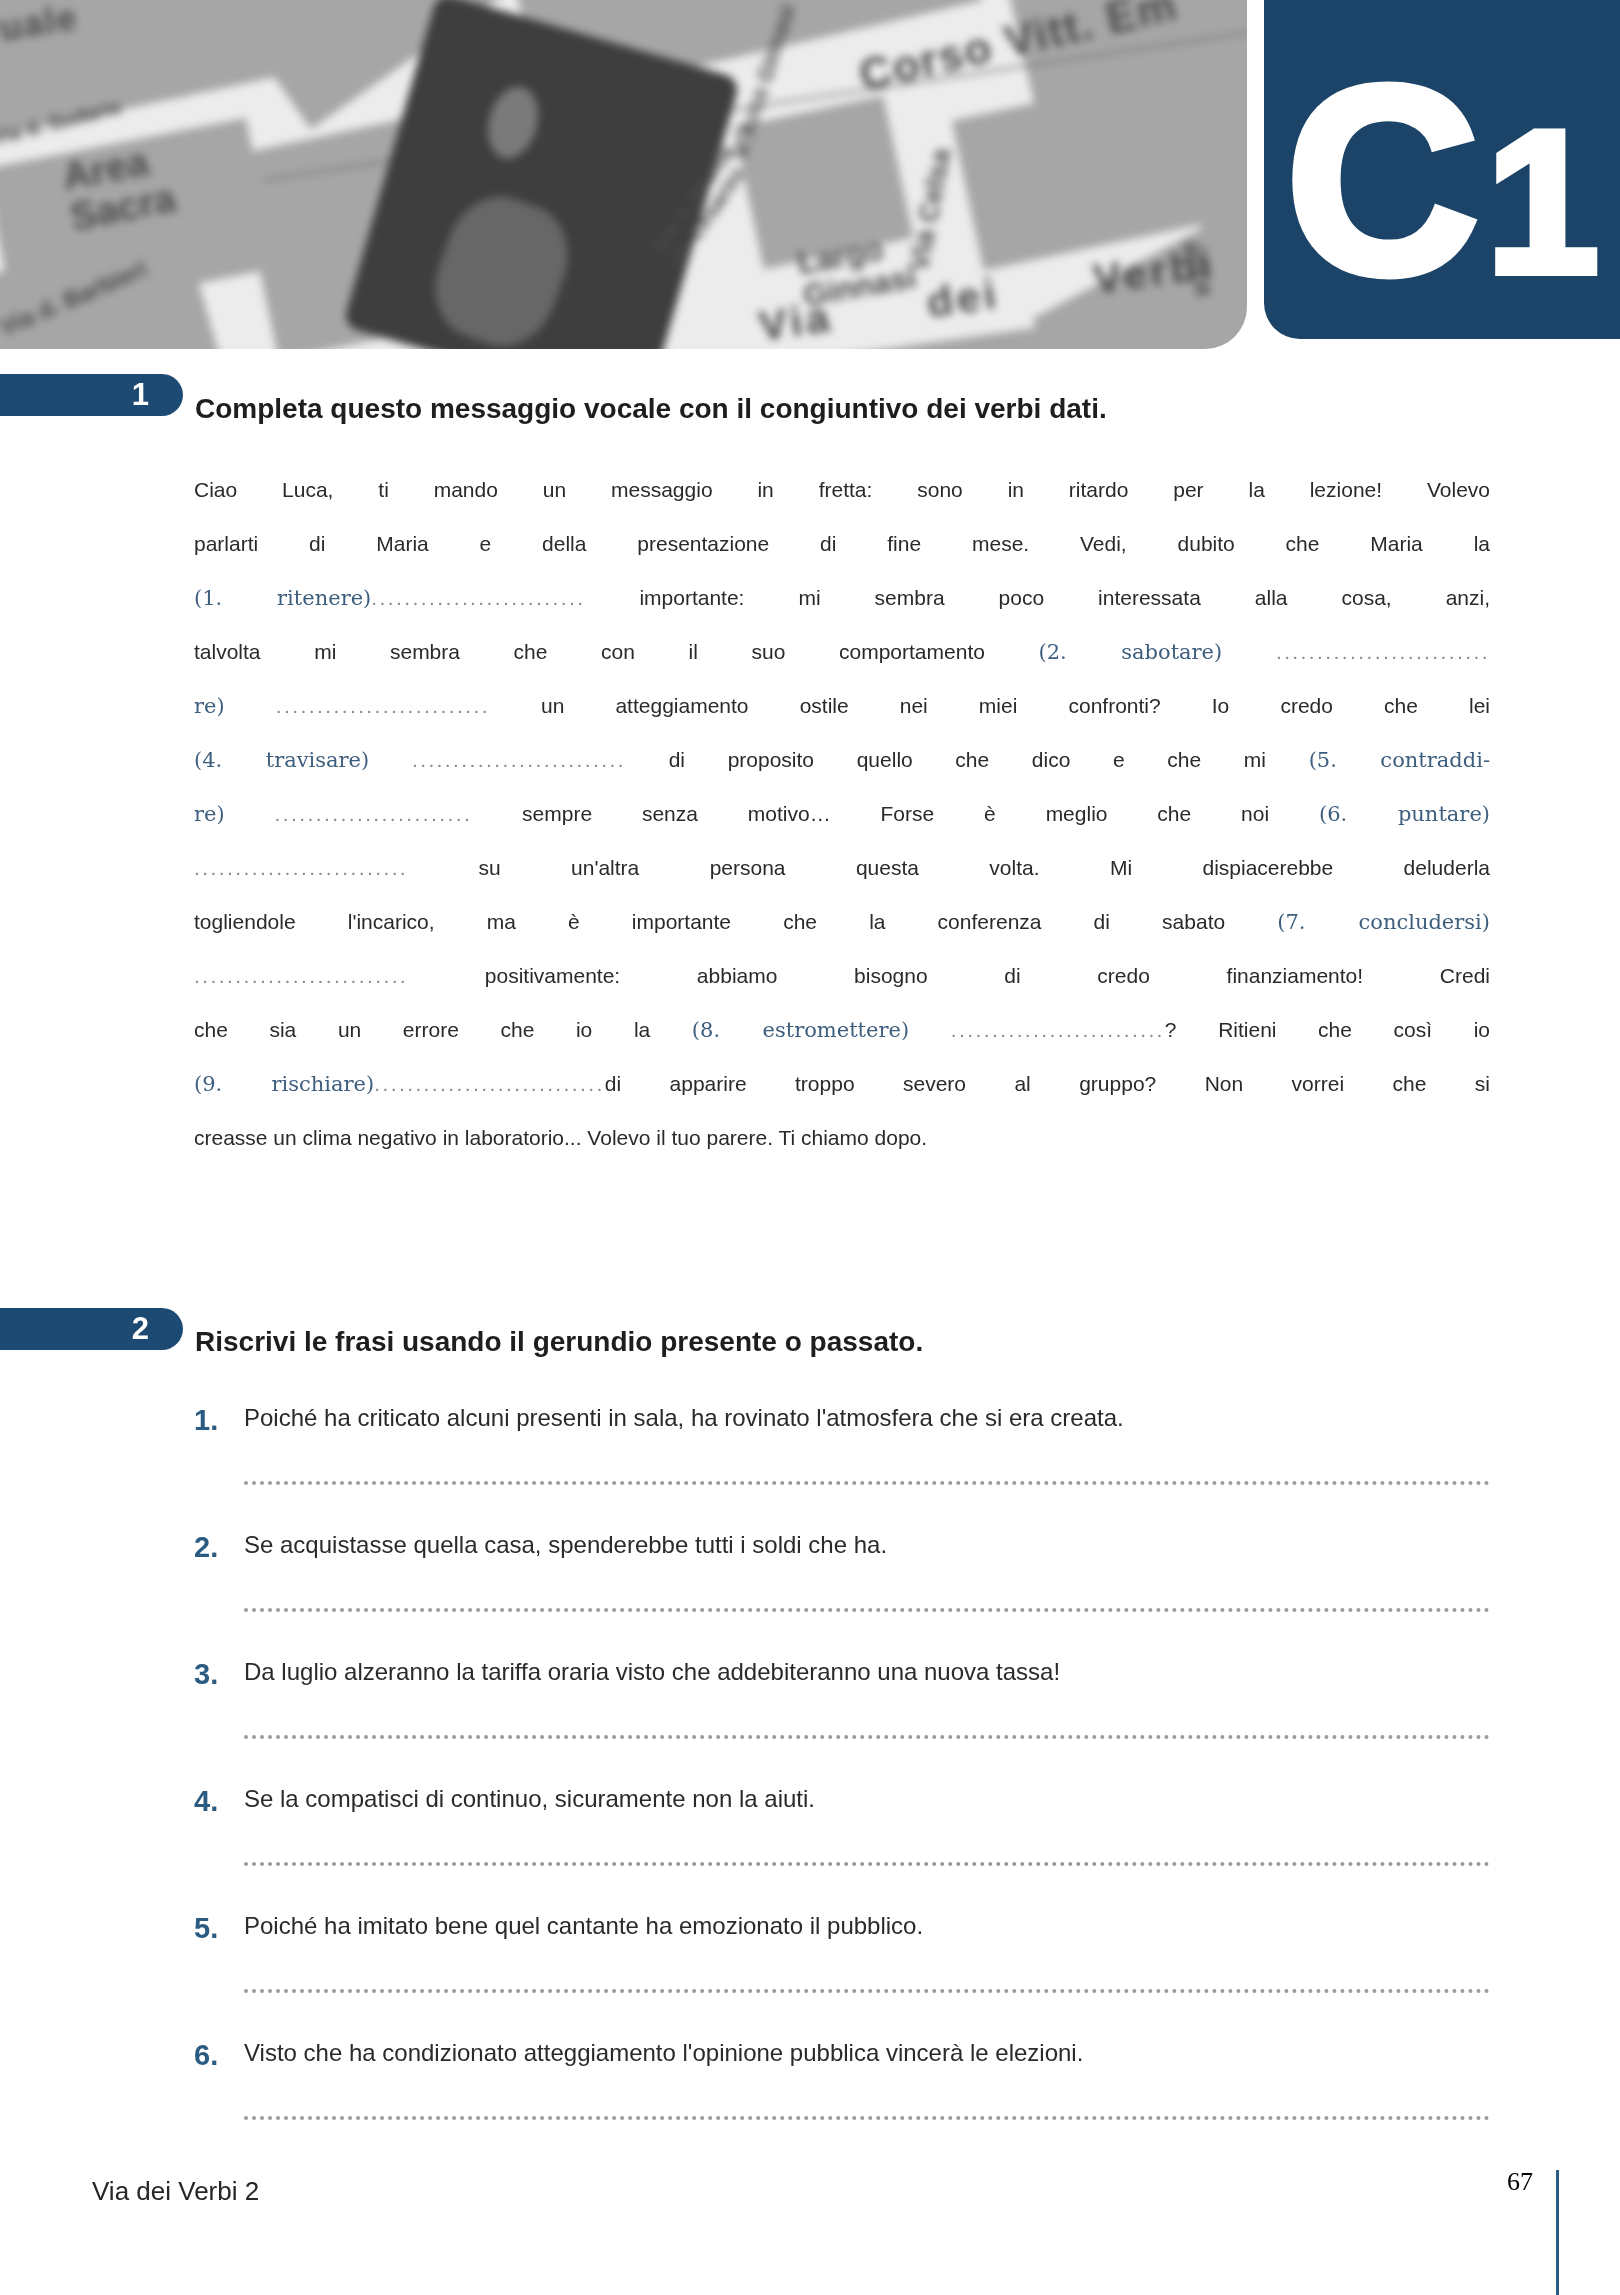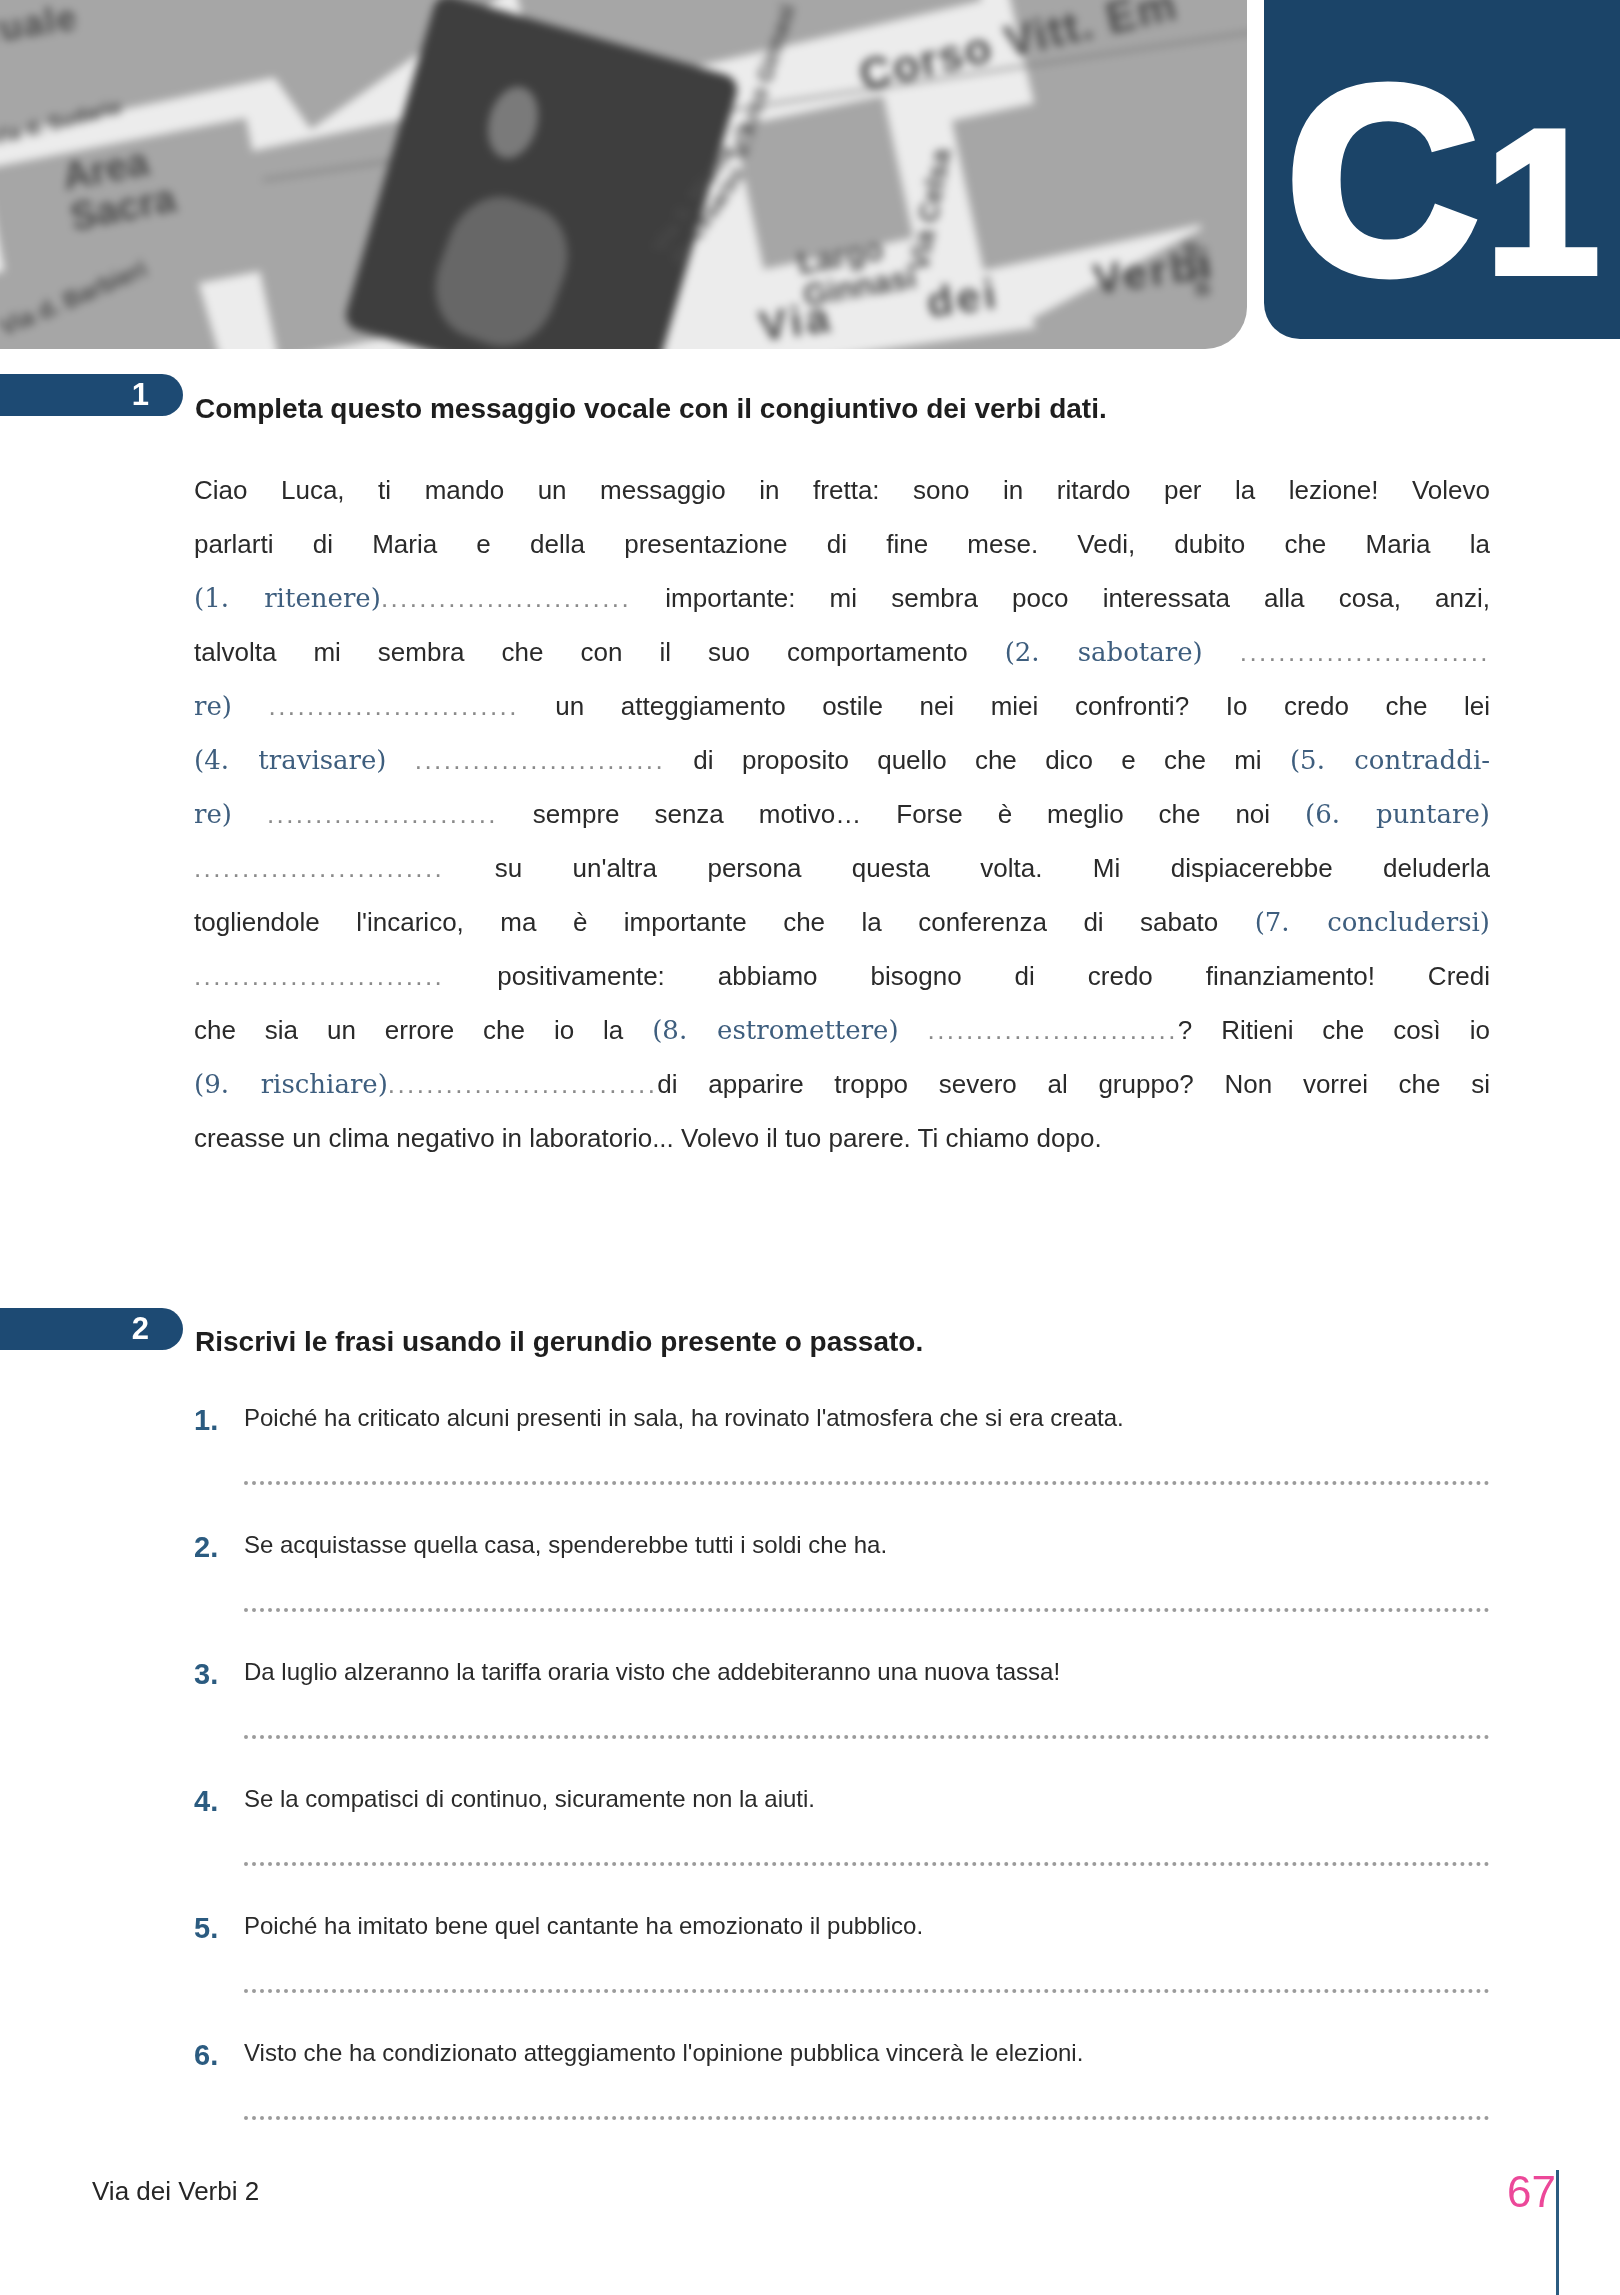--- a/index.html
+++ b/index.html
@@ -61,37 +61,37 @@
   .pill { position:absolute; left:0; width:183px; height:42px; background:#1d4a73;
           border-radius:0 22.6px 22.6px 0; color:#fff; font-weight:bold; font-size:31px;
           text-align:right; padding-right:34px; line-height:42px; }
   .pill1 { top:374px; } .pill2 { top:1308px; }
   .extitle { position:absolute; left:195px; width:1299px; font-size:28px;
              font-weight:bold; color:#1e1e1e;margin-top:12px; }
   .t1 { top:381px; } .t2 { top:1314px; }
 
   
   .passage { position:absolute; left:194px; top:463px; width:1296px;
-             font-size:26px; line-height:54px; color:#2a2a2a; }
+             font-size:21px; line-height:54px; color:#2a2a2a; }
   .pline { height:54px; overflow:hidden; }
   .just { text-align:justify; text-align-last:justify; }
   .seg-hint { color:#3e5e7e; font-family:"DejaVu Serif", serif; }
   .seg-dots { color:#8a8a8a; letter-spacing:2.4px; }
 
   
   .ex2 { position:absolute; left:194px; top:1404px; width:1296px; }
   .item { position:relative; height:127px; }
   .inum { position:absolute; left:0; top:0; color:#2b5b80; font-weight:bold; font-size:29px; }
   .itext { position:absolute; left:50px; top:0; color:#2a2a2a; font-size:24px; white-space:nowrap; }
   .dotline { position:absolute; left:50px; right:0; top:77px; height:0;
              border-bottom:4px dotted #9b9b9b; }
 
   
   .footer-left { position:absolute; left:92px; top:2176px; font-size:26px; color:#262626; }
-  .pagenum { position:absolute; left:1507px; top:2167px; font-size:44px; color:#ec4899; }
+  .pagenum { position:absolute; left:1507px; top:2167px; font-size:26px; color:#000000;font-family:Liberation Serif, serif; }
   .pagebar { position:absolute; left:1556px; top:2170px; width:3.2px; height:125px; background:#2b5b80; }
 </style>
 </head>
 <body>
 
 <div class="map">
   <div class="map-inner">
     <div class="blk b1"></div>
     <div class="blk b2"></div>
     <div class="blk b3"></div>

